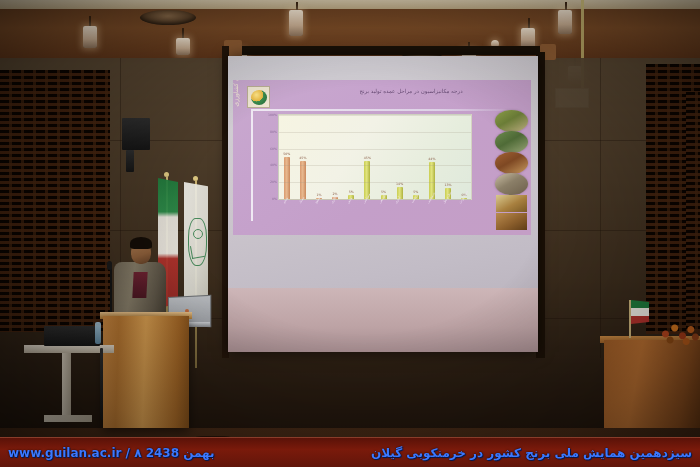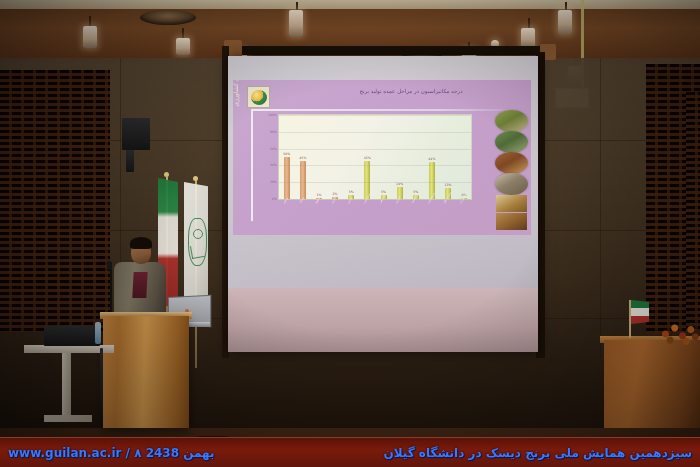--- a/index.html
+++ b/index.html
@@ -379,16 +379,16 @@
     <div class="flowers"></div>
 
     <div class="chair" style="left:178px;top:436px;width:70px;height:31px;border-radius:24px 24px 0 0;"></div>
     <div class="chair" style="left:430px;top:444px;width:60px;height:23px;border-radius:20px 20px 0 0;"></div>
 
     <div class="vignette"></div>
   </div>
 
   <div class="footer">
     <span class="footer-left">www.guilan.ac.ir / ۸ بهمن 2438</span>
-    <span class="footer-right">سیزدهمین همایش ملی برنج دیسک در دانشگاه گیلان</span>
+    <span class="footer-right">سیزدهمین همایش ملی برنج کشور در خرمنکوبی گیلان</span>
   </div>
 
 </div>
 
 </body></html>

